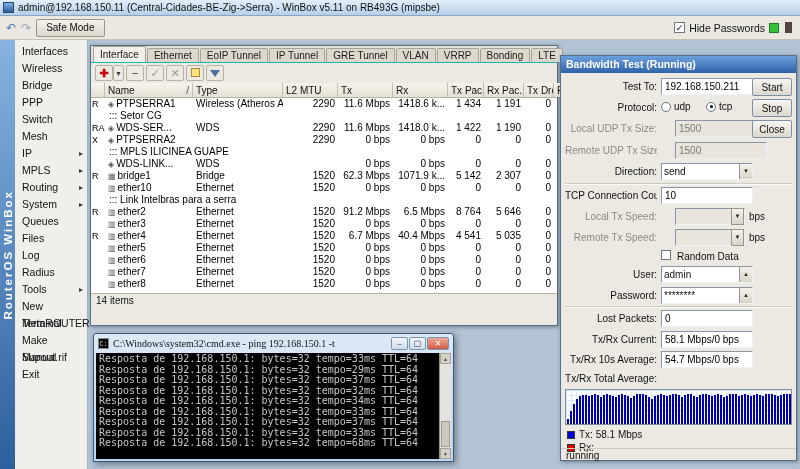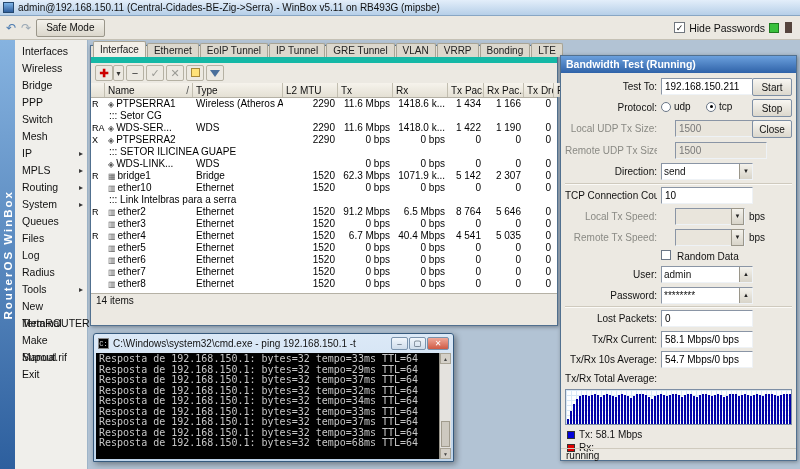--- a/index.html
+++ b/index.html
@@ -34,21 +34,21 @@
     display:flex; justify-content:space-between; }
   .mi-arrow { font-size:8px; color:#333; }
 
   
   .win { position:absolute; background:#ece9e2; border:1px solid #51708f; box-shadow:1px 1px 4px rgba(0,0,0,.35); }
   .wtitle { height:17px; background:linear-gradient(#6ba0dd,#2f62a8); color:#fff; font-weight:bold;
     font-size:10.5px; line-height:17px; padding:0 5px; white-space:nowrap; overflow:hidden; }
 
   
   .iface-win { left:90px; top:45px; width:468px; height:281px; }
-  .tabs { height:17px; background:#e4e0d7; display:flex; align-items:flex-end; padding-left:2px; border-bottom:6px solid #14b8a6; }
+  .tabs { height:17px; background:#e4e0d7; display:flex; align-items:flex-end; padding-left:2px; border-bottom:1px solid #14b8a6; }
   .tab { font-size:10px; padding:0 6px; border:1px solid #a8a495; border-bottom:none; background:#dcd8cd;
     margin-right:1px; border-radius:2px 2px 0 0; height:14px; line-height:14px; color:#222; white-space:nowrap; }
   .tab.active { background:#f2efe8; height:16px; line-height:16px; }
   .itoolbar { height:20px; display:flex; align-items:center; gap:2px; padding:0 4px; background:#ece9e2; }
   .tbtn { height:16px; min-width:18px; font-size:11px; line-height:13px; background:#ece9e2;
     border:1px solid #b5b1a3; border-radius:2px; padding:0 2px; color:#333; }
   .tbtn.add { color:#c00; font-weight:bold; }
   .tbtn.caret { min-width:11px; margin-left:-2px; font-size:8px; }
   .tbtn.dis { color:#9a9a94; }
   .note-ico { display:inline-block; width:9px; height:9px; background:#ffe27a; border:1px solid #a8893a; }
@@ -105,21 +105,21 @@
   .lsq { width:8px; height:8px; border:1px solid #333; }
   .lsq.tx { background:#0202d8; } .lsq.rx { background:#e00000; }
   .bw-status { position:absolute; left:0; right:0; bottom:0; height:14px; border-top:1px solid #cfcabe;
     line-height:13px; padding-left:5px; }
 
   
   .cmd-win { position:absolute; left:93px; top:333px; width:361px; height:129px; border:1px solid #365a7e;
     border-radius:3px 3px 0 0; box-shadow:2px 2px 6px rgba(0,0,0,.4); background:linear-gradient(#dce9f7,#bed4ea); }
   .cmd-title { height:19px; display:flex; align-items:center; gap:4px; padding:0 4px; font-size:10px; color:#111; }
   .cmd-icon { width:11px; height:11px; background:#000; border:1px solid #888; color:#ddd; font-size:7px; line-height:10px; text-align:center; font-family:"Liberation Mono",monospace; }
-  .cmd-title-text { white-space:nowrap; overflow:hidden; }
+  .cmd-title-text { white-space:nowrap; overflow:hidden;font-family:Liberation Serif, serif; }
   .cmd-btns { margin-left:auto; display:flex; gap:1px; }
   .cbtn { width:17px; height:13px; font-size:8px; line-height:12px; text-align:center; border:1px solid #7a93ad;
     background:linear-gradient(#f2f7fc,#cfdcea); border-radius:2px; color:#234; }
   .cbtn.close { background:linear-gradient(#f0a898,#cf5a44); color:#fff; width:22px; }
   .console { position:absolute; left:2px; right:2px; top:19px; bottom:2px; background:#000; overflow:hidden;
     padding:1px 28px 1px 3px; font-family:"DejaVu Sans Mono",monospace; font-size:10px; line-height:10.5px; color:#c6c6c6; }
   .cline { white-space:nowrap; overflow:hidden; }
   .cscroll { position:absolute; right:2px; top:19px; bottom:2px; width:12px; background:#e4e2de; border-left:1px solid #98948a; }
   .sarr { position:absolute; left:0; width:11px; height:11px; font-size:5px; text-align:center; line-height:11px;
     color:#444; background:#d4d0c8; border:1px solid #a9a496; }
@@ -276,21 +276,21 @@
       </div>
     <div class="tbody">
         <div class="trow">
           <div class="cell c-flag">R</div>
           <div class="cell c-name"><span class="ifico">◈</span><span>PTPSERRA1</span></div>
           <div class="cell c-type">Wireless (Atheros AR5...</div>
           <div class="cell c-num">2290</div>
           <div class="cell c-num">11.6 Mbps</div>
           <div class="cell c-num">1418.6 k...</div>
           <div class="cell c-num">1 434</div>
-          <div class="cell c-num">1 166</div>
+          <div class="cell c-num">1 191</div>
           <div class="cell c-num">0</div>
           <div class="cell c-num"></div>
         </div>
         <div class="trow comment">
           <div class="ccell">::: Setor CG</div>
         </div>
         <div class="trow">
           <div class="cell c-flag">RA</div>
           <div class="cell c-name"><span class="ifico">◈</span><span>WDS-SER...</span></div>
           <div class="cell c-type">WDS</div>
@@ -308,21 +308,21 @@
           <div class="cell c-type"></div>
           <div class="cell c-num">2290</div>
           <div class="cell c-num">0 bps</div>
           <div class="cell c-num">0 bps</div>
           <div class="cell c-num">0</div>
           <div class="cell c-num">0</div>
           <div class="cell c-num">0</div>
           <div class="cell c-num"></div>
         </div>
         <div class="trow comment">
-          <div class="ccell">::: SETOR ILICINEA GUAPE</div>
+          <div class="ccell">::: MPLS ILICINEA GUAPE</div>
         </div>
         <div class="trow">
           <div class="cell c-flag"></div>
           <div class="cell c-name"><span class="ifico">◈</span><span>WDS-LINK...</span></div>
           <div class="cell c-type">WDS</div>
           <div class="cell c-num"></div>
           <div class="cell c-num">0 bps</div>
           <div class="cell c-num">0 bps</div>
           <div class="cell c-num">0</div>
           <div class="cell c-num">0</div>

